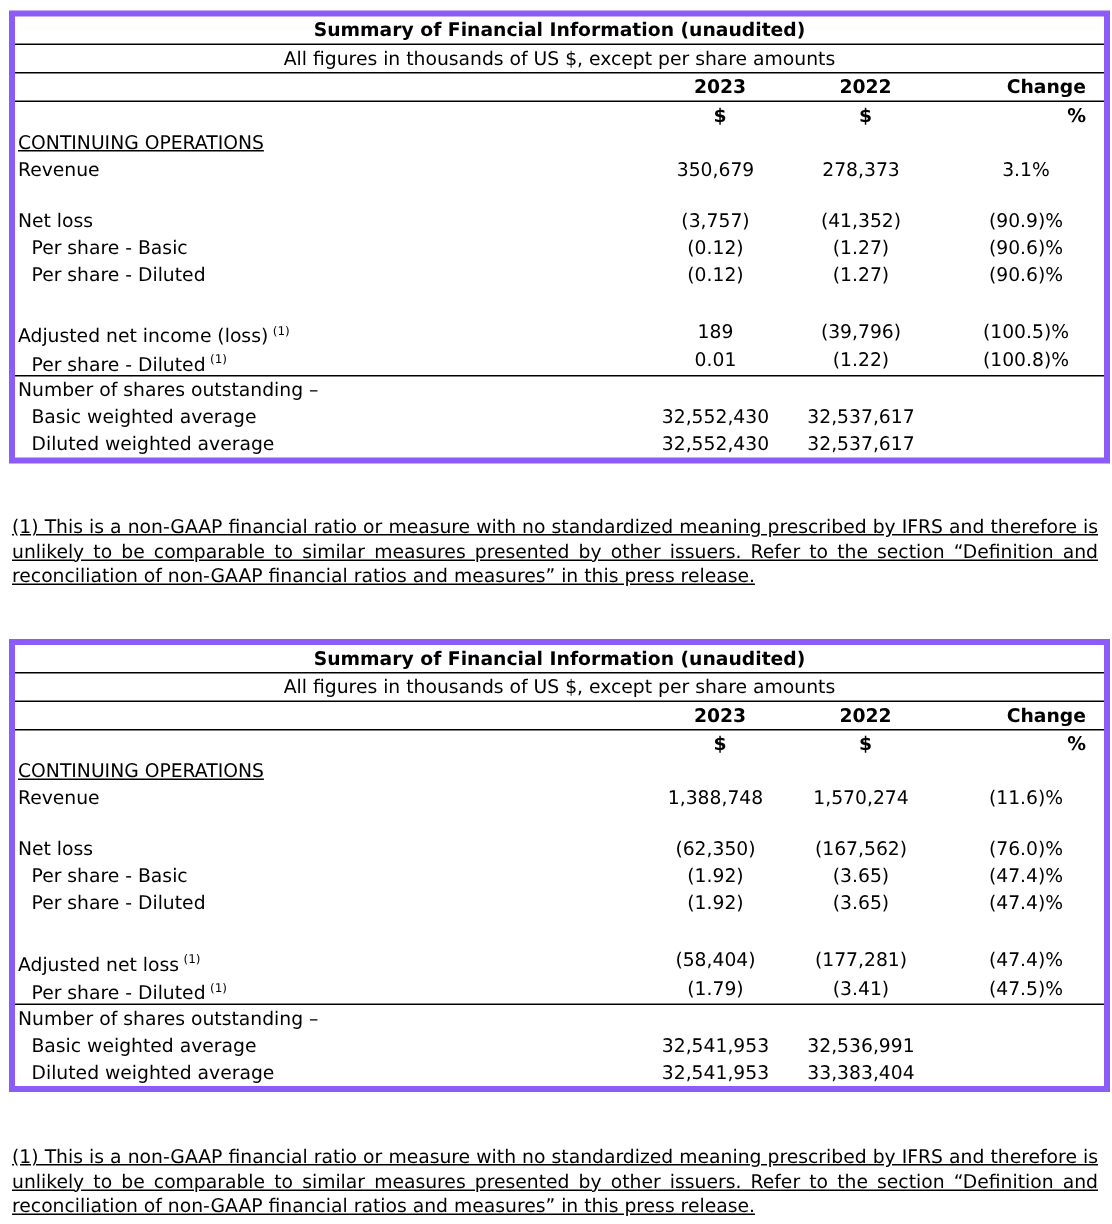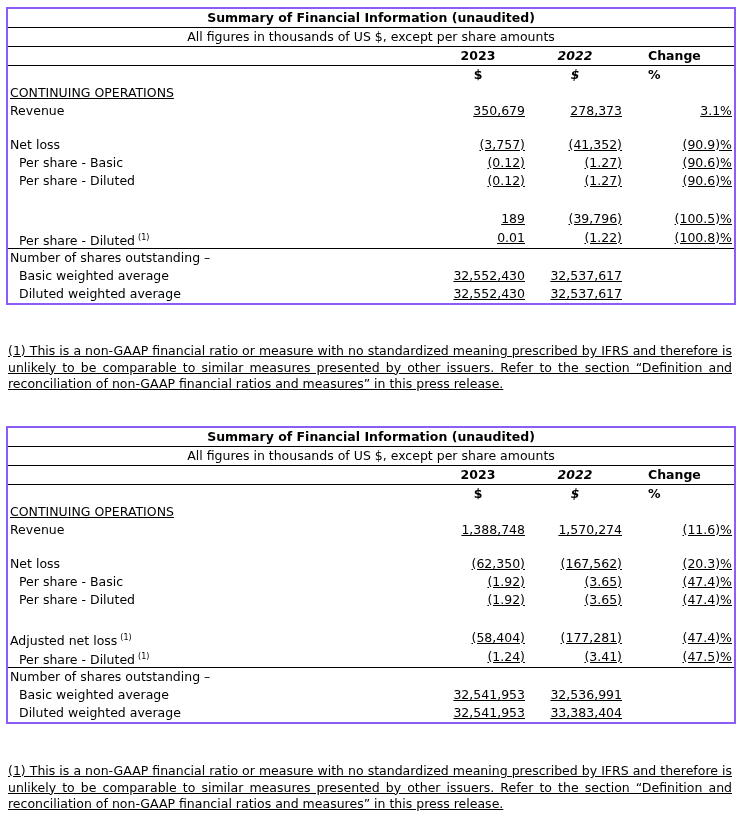--- a/index.html
+++ b/index.html
@@ -1,31 +1,31 @@
 <!DOCTYPE html>
 <html><head>
 <meta charset="utf-8">
 <style>
   html, body { margin: 0; padding: 0; background: #ffffff; }
   body { width: 741px; height: 816px; position: relative; font-family: "DejaVu Sans", sans-serif; color: #000; font-size: 12.5px; }
-  .tbl { position: absolute; left: 6px; width: 726px; border: 2px solid #8b5cf6; box-sizing: content-box; }
+  .tbl { position: absolute; left: 6px; width: 726px; border: 4px solid #8b5cf6; box-sizing: content-box; }
   .hdr { height: 18px; line-height: 18px; text-align: center; border-bottom: 1px solid #000; }
   .hdr.bold { font-weight: bold; }
   .row { position: relative; height: 18px; line-height: 18px; }
   .lbl { position: absolute; left: 2px; white-space: nowrap; }
   .lbl.ind { left: 11px; }
   .lbl.sec { font-weight: normal; text-decoration: underline; }
-  .c1, .c2, .c3 { position: absolute; white-space: nowrap; text-align: right; text-decoration: underline; }
+  .c1, .c2, .c3 { position: absolute; white-space: nowrap; text-align: center; }
   .c1 { right: 209px; width: 100px; }
   .c2 { right: 112px; width: 100px; }
   .c3 { right: 2px; width: 100px; }
   .bold { font-weight: bold; }
   .ctr1 { position: absolute; left: 440px; width: 60px; text-align: center; font-weight: bold; }
-  .ctr2 { position: absolute; left: 537px; width: 60px; text-align: center; font-weight: bold; font-style: italic; }
-  .ctr3 { position: absolute; left: 640px; width: 74px; text-align: left; font-weight: bold; }
+  .ctr2 { position: absolute; left: 537px; width: 60px; text-align: center; font-weight: bold; }
+  .ctr3 { position: absolute; left: 640px; width: 74px; text-align: right; font-weight: bold; }
   .yr-row { height: 18px; line-height: 18px; border-bottom: 1px solid #000; position: relative; }
   .cur-row { height: 18px; line-height: 18px; position: relative; }
   .gap { height: 16px; }
   .sup { font-size: 8px; vertical-align: 5px; margin-left: 3px; }
   .sep { border-top: 1px solid #000; }
   .foot { position: absolute; left: 8px; width: 724px; font-size: 12.5px; line-height: 16.5px; text-align: justify; text-decoration: underline; }
 </style>
 </head>
 <body>
 
@@ -65,20 +65,21 @@
     <span class="c3">(90.6)%</span>
   </div>
   <div class="row">
     <span class="lbl ind">Per share - Diluted</span>
     <span class="c1">(0.12)</span>
     <span class="c2">(1.27)</span>
     <span class="c3">(90.6)%</span>
   </div>
   <div class="gap" style="height:20px;"></div>
   <div class="row">
+    <span class="lbl"><span>Adjusted net income (loss)</span><span class="sup">(1)</span></span>
     <span class="c1">189</span>
     <span class="c2">(39,796)</span>
     <span class="c3">(100.5)%</span>
   </div>
   <div class="row" style="height:20px;line-height:20px;">
     <span class="lbl ind"><span>Per share - Diluted</span><span class="sup">(1)</span></span>
     <span class="c1">0.01</span>
     <span class="c2">(1.22)</span>
     <span class="c3">(100.8)%</span>
   </div>
@@ -119,21 +120,21 @@
     <span class="lbl">Revenue</span>
     <span class="c1">1,388,748</span>
     <span class="c2">1,570,274</span>
     <span class="c3">(11.6)%</span>
   </div>
   <div class="gap"></div>
   <div class="row">
     <span class="lbl">Net loss</span>
     <span class="c1">(62,350)</span>
     <span class="c2">(167,562)</span>
-    <span class="c3">(20.3)%</span>
+    <span class="c3">(76.0)%</span>
   </div>
   <div class="row">
     <span class="lbl ind">Per share - Basic</span>
     <span class="c1">(1.92)</span>
     <span class="c2">(3.65)</span>
     <span class="c3">(47.4)%</span>
   </div>
   <div class="row">
     <span class="lbl ind">Per share - Diluted</span>
     <span class="c1">(1.92)</span>
@@ -142,21 +143,21 @@
   </div>
   <div class="gap" style="height:20px;"></div>
   <div class="row">
     <span class="lbl"><span>Adjusted net loss</span><span class="sup">(1)</span></span>
     <span class="c1">(58,404)</span>
     <span class="c2">(177,281)</span>
     <span class="c3">(47.4)%</span>
   </div>
   <div class="row" style="height:20px;line-height:20px;">
     <span class="lbl ind"><span>Per share - Diluted</span><span class="sup">(1)</span></span>
-    <span class="c1">(1.24)</span>
+    <span class="c1">(1.79)</span>
     <span class="c2">(3.41)</span>
     <span class="c3">(47.5)%</span>
   </div>
   <div class="row sep">
     <span class="lbl">Number of shares outstanding –</span>
   </div>
   <div class="row">
     <span class="lbl ind">Basic weighted average</span>
     <span class="c1">32,541,953</span>
     <span class="c2">32,536,991</span>

